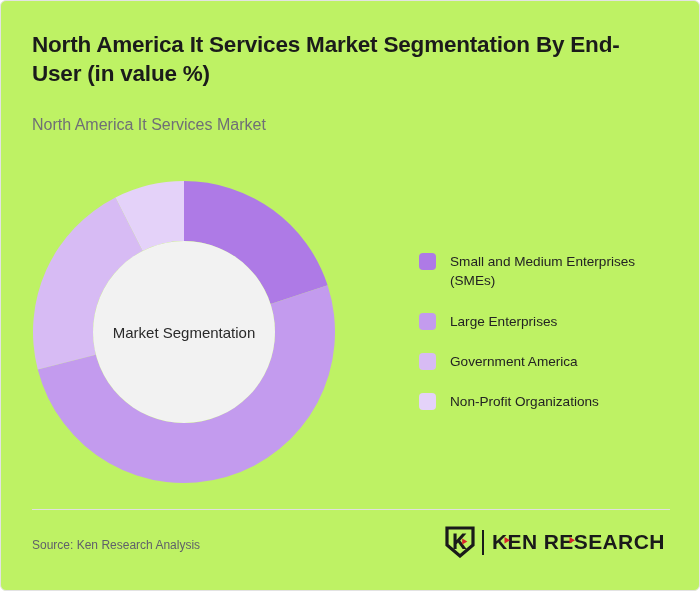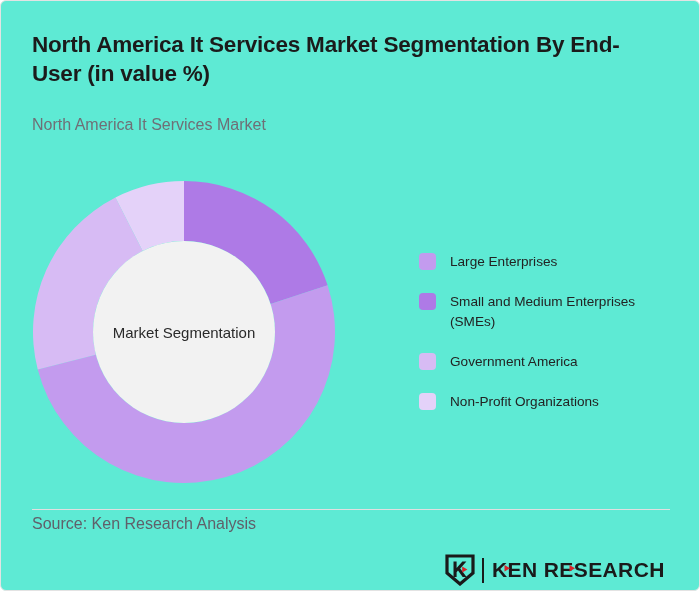--- a/index.html
+++ b/index.html
@@ -7,21 +7,21 @@
     padding: 0;
     background: #ffffff;
   }
   body {
     font-family: "Liberation Sans", sans-serif;
   }
   #card {
     position: relative;
     width: 700px;
     height: 591px;
-    background: #5eead4;
+    background: #bef264;
     border: 1px solid #e3e3e3;
     border-radius: 6px;
     box-sizing: border-box;
     overflow: hidden;
   }
   #title {
     position: absolute;
     left: 31px;
     top: 30px;
     width: 614px;
@@ -97,32 +97,31 @@
     position: absolute;
     left: 31px;
     top: 508px;
     width: 638px;
     height: 1px;
     background: #e0e0e0;
   }
   #source-text {
     position: absolute;
     left: 31px;
-    top: 514px;
-    font-size: 16px;
+    top: 537px;
+    font-size: 12px;
     color: #60606a;
   }
   #logo {
     position: absolute;
     left: 444px;
     top: 524px;
     height: 34px;
     display: flex;
     align-items: center;
-    margin-top: 28px;
   }
   #logo-mark { display: block; }
   #logo-divider {
     width: 1.6px;
     height: 25px;
     background: #1a1a1a;
     margin: 0 8px 0 7px;
   }
   #logo-wordmark { display: block; }
 </style>
@@ -145,26 +144,26 @@
           <path d="M 4.743942669576711 188.55217296189306 A 151 151 0 0 1 82.44743453932841 16.458014847556456 L 109.68686452370123 69.91840629885853 A 91 91 0 0 0 62.858932337294576 173.6307797320018 Z" fill="#D7BBF4"></path>
           <path d="M 82.44743453932841 16.458014847556456 A 151 151 0 0 1 150.99999999999997 0 L 150.99999999999997 60 A 91 91 0 0 0 109.68686452370123 69.91840629885853 Z" fill="#E4D2F9"></path>
         </g>
       <circle id="donut-hole" cx="151" cy="151" r="91" fill="#F2F2F2"></circle>
     </svg>
     <div id="donut-center-label">Market Segmentation</div>
   </div>
 
   <div id="legend">
     <div class="legend-row">
+      <span class="legend-swatch" style="background: rgb(174, 122, 230);"></span>
+      <span class="legend-label">Small and Medium Enterprises (SMEs)</span>
+    </div>
+    <div class="legend-row">
       <span class="legend-swatch" style="background: rgb(195, 155, 238);"></span>
       <span class="legend-label">Large Enterprises</span>
-    </div>
-    <div class="legend-row">
-      <span class="legend-swatch" style="background: rgb(174, 122, 230);"></span>
-      <span class="legend-label">Small and Medium Enterprises (SMEs)</span>
     </div>
     <div class="legend-row">
       <span class="legend-swatch" style="background: rgb(215, 187, 244);"></span>
       <span class="legend-label">Government America</span>
     </div>
     <div class="legend-row">
       <span class="legend-swatch" style="background: rgb(228, 210, 249);"></span>
       <span class="legend-label">Non-Profit Organizations</span>
     </div>
   </div>

